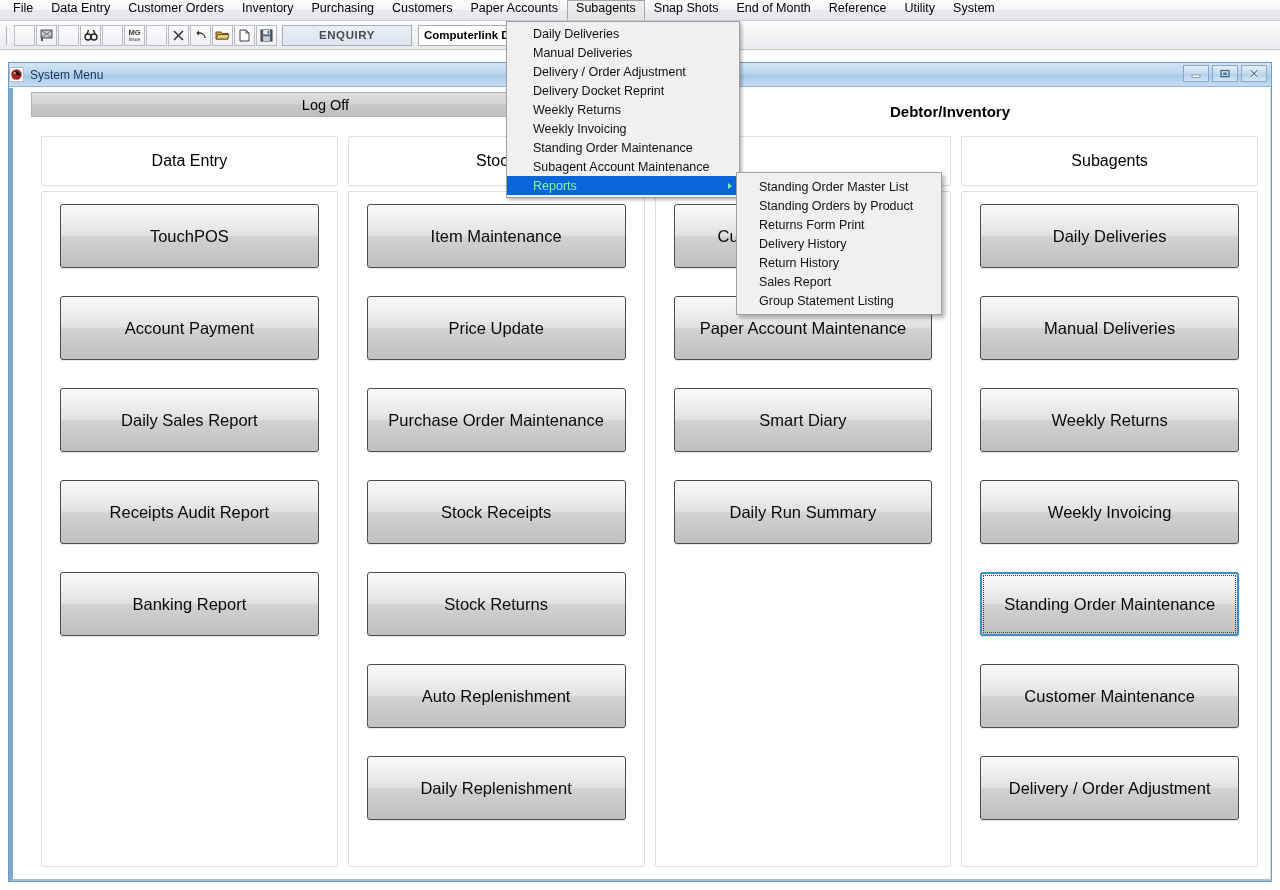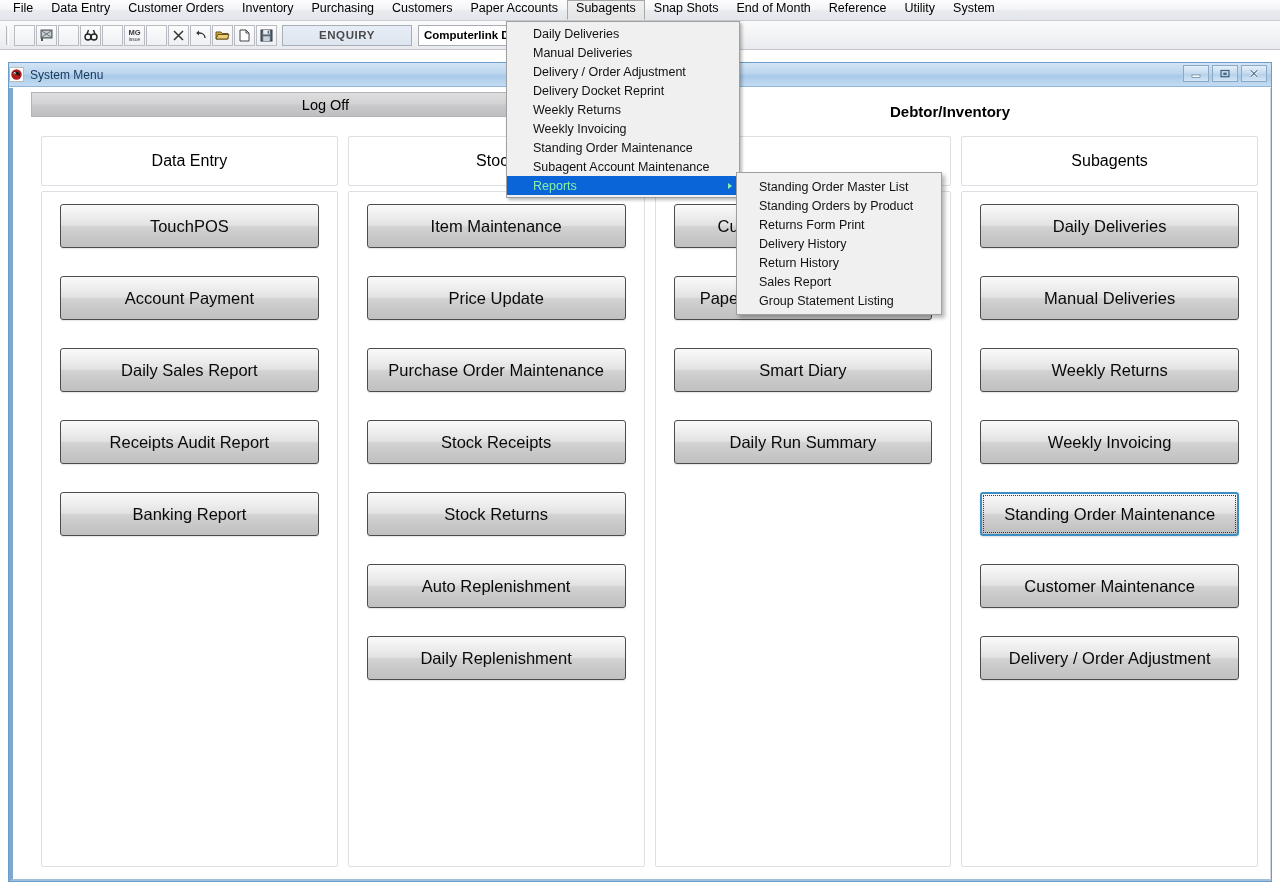--- a/index.html
+++ b/index.html
@@ -183,21 +183,21 @@
   }
   .col-body {
     flex: 1;
     border: 1px solid #dcdfe3;
     border-radius: 2px;
     background: #ffffff;
     padding: 12px 18px 0 18px;
   }
   .big-btn {
     width: 100%;
-    height: 44px;
+    height: 64px;
     margin-bottom: 28px;
     border: 1px solid #4c4c4c;
     border-radius: 3px;
     background: linear-gradient(to bottom,
         #fafafa 0%, #f2f2f2 18%, #e2e2e2 48%,
         #d2d2d2 52%, #c6c6c6 82%, #c0c0c0 100%);
     box-shadow: 0 1px 1px rgba(0,0,0,.10);
     display: flex; align-items: center; justify-content: center;
     font-size: 16.5px; color: #0a0a0a;
     white-space: nowrap;

